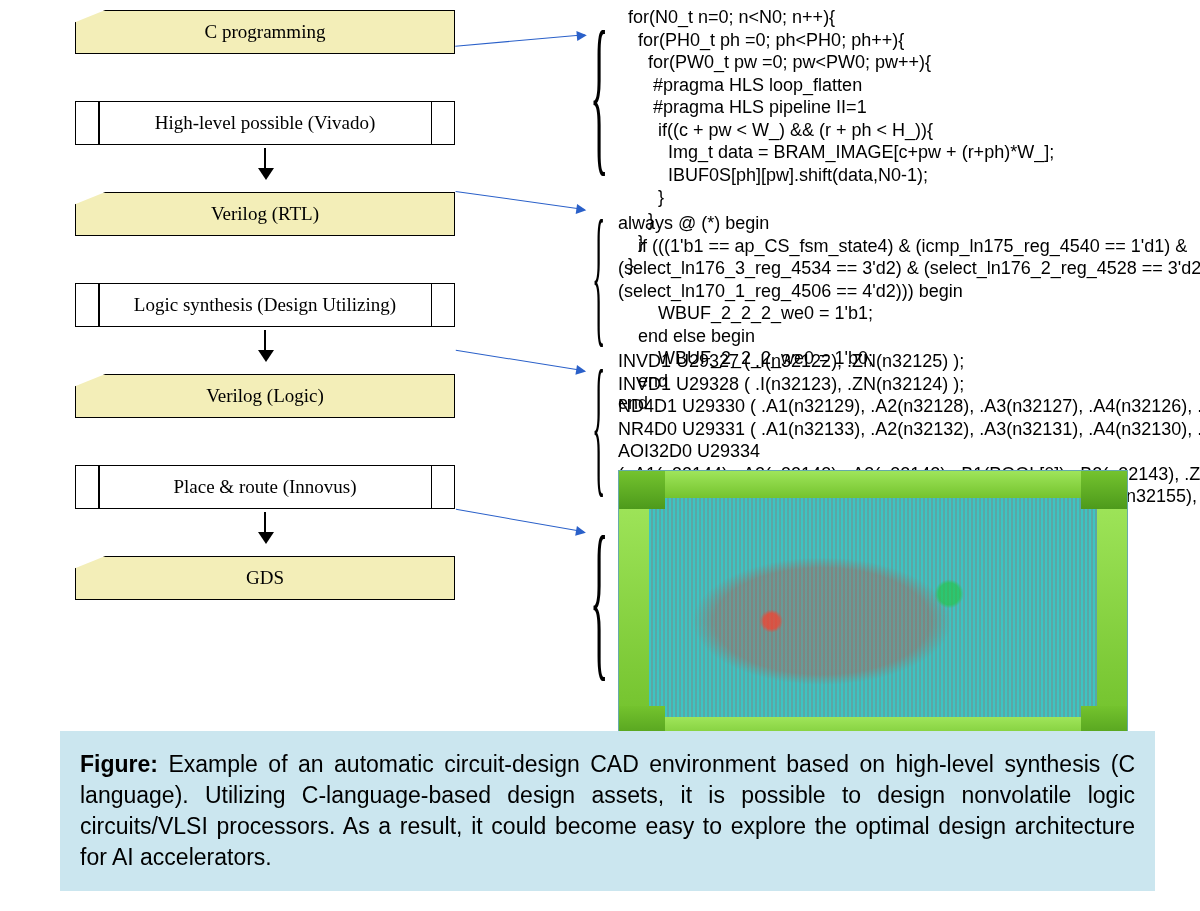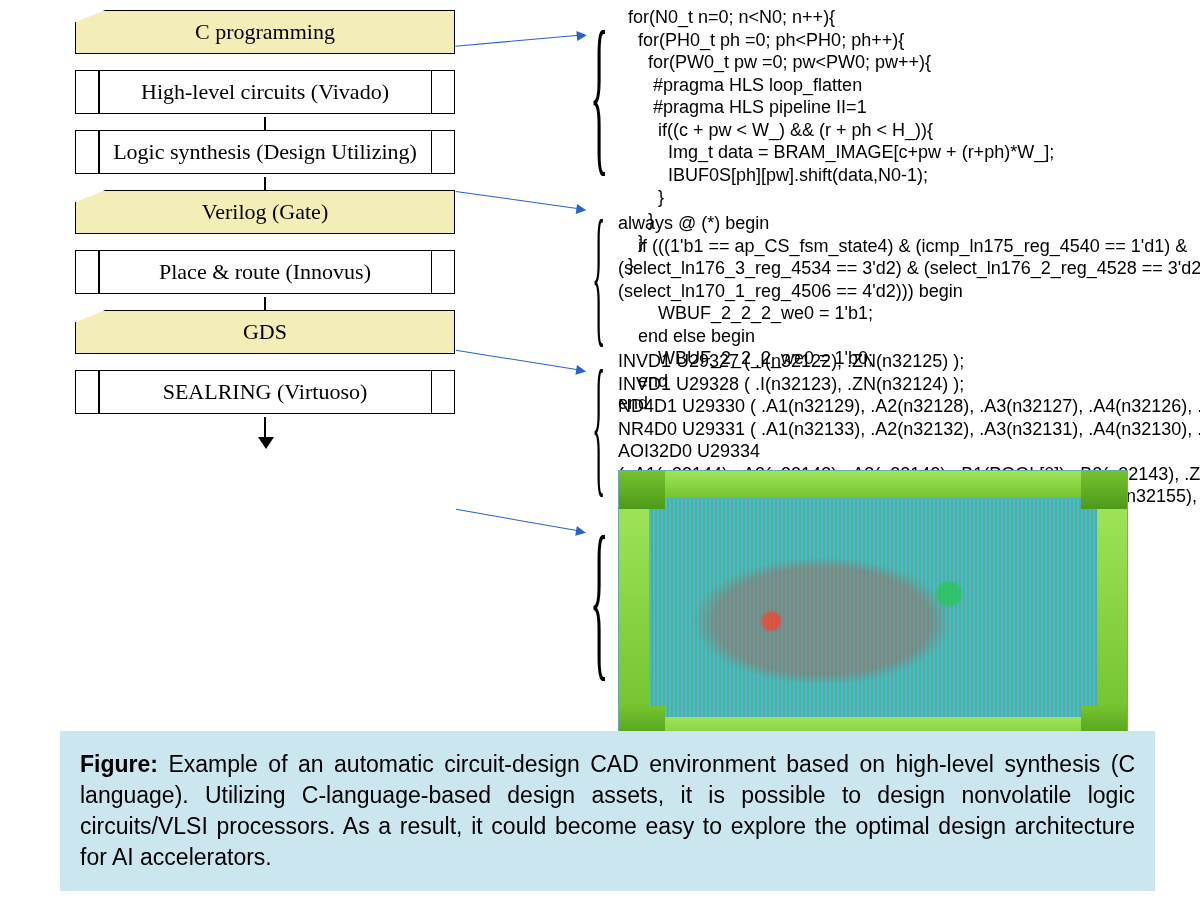--- a/index.html
+++ b/index.html
@@ -3,22 +3,22 @@
 <meta charset="utf-8">
 <style>
   * { box-sizing: border-box; margin: 0; padding: 0; }
   body { font-family: Arial, sans-serif; background: #fff; width: 1200px; }
   .wrap { position: relative; width: 1200px; height: 911px; }
 
   .flow-col { position: absolute; left: 75px; top: 10px; width: 380px; }
   .step {
     width: 380px; height: 44px; display: flex; align-items: center;
     justify-content: center; border: 1.5px solid #000;
-    font-family: "Times New Roman", serif; font-size: 22px;
-    position: relative; margin-bottom: 16px;
+    font-family: "Times New Roman", serif; font-size: 19px;
+    position: relative; margin-bottom: 47px;
   }
   .step.yellow { background: #f3eeb8; }
   .step.white { background: #fff; }
   .step.yellow::before {
     content: ""; position: absolute; left: -1.5px; top: -14px;
     width: 0; height: 0;
     border-left: 0 solid transparent;
     border-right: 0 solid transparent;
   }
   
@@ -104,44 +104,43 @@
 
 <div class="wrap">
 
   <div class="flow-col">
     <div class="step yellow">
       <span>C programming</span>
       <div class="arrow-down"></div>
     </div>
     <div class="step white">
       <span class="side-bars"></span>
-      <span>High-level circuits (Vivado)</span>
+      <span>High-level possible (Vivado)</span>
+      <div class="arrow-down"></div>
+    </div>
+    <div class="step yellow">
+      <span>Verilog (RTL)</span>
       <div class="arrow-down"></div>
     </div>
     <div class="step white">
       <span class="side-bars"></span>
       <span>Logic synthesis (Design Utilizing)</span>
       <div class="arrow-down"></div>
     </div>
     <div class="step yellow">
-      <span>Verilog (Gate)</span>
+      <span>Verilog (Logic)</span>
       <div class="arrow-down"></div>
     </div>
     <div class="step white">
       <span class="side-bars"></span>
       <span>Place &amp; route (Innovus)</span>
       <div class="arrow-down"></div>
     </div>
     <div class="step yellow">
       <span>GDS</span>
-      <div class="arrow-down"></div>
-    </div>
-    <div class="step white">
-      <span class="side-bars"></span>
-      <span>SEALRING (Virtuoso)</span>
       <div class="arrow-down"></div>
     </div>
   </div>
 
   <div class="line-arrow" style="left:455px; top:40px;  width:130px; transform: rotate(-5deg);"></div>
   <div class="line-arrow" style="left:455px; top:200px; width:130px; transform: rotate(8deg);"></div>
   <div class="line-arrow" style="left:455px; top:360px; width:130px; transform: rotate(9deg);"></div>
   <div class="line-arrow" style="left:455px; top:520px; width:130px; transform: rotate(10deg);"></div>
 
   <div class="brace" style="left:590px; top:30px;">{</div>

